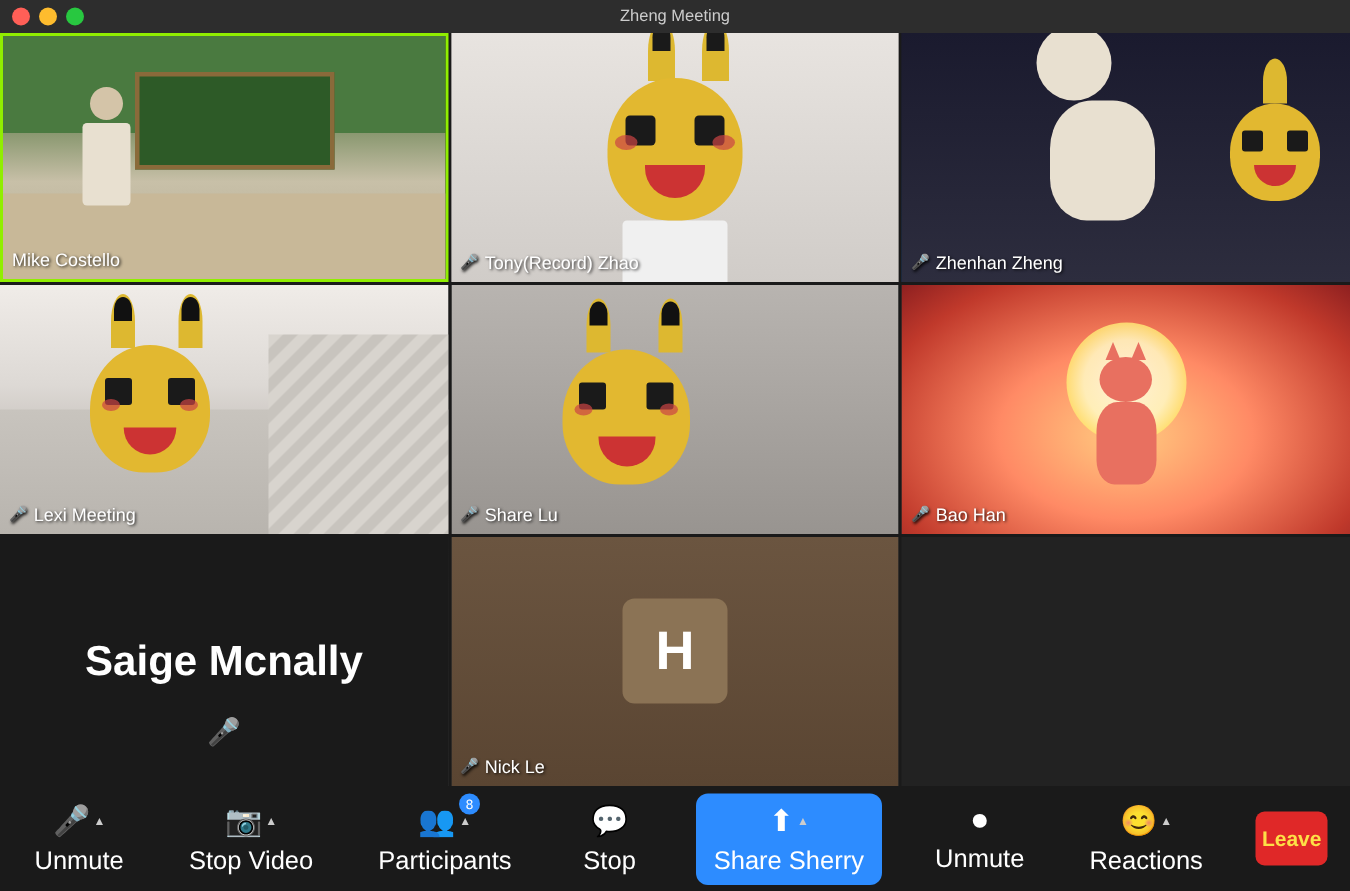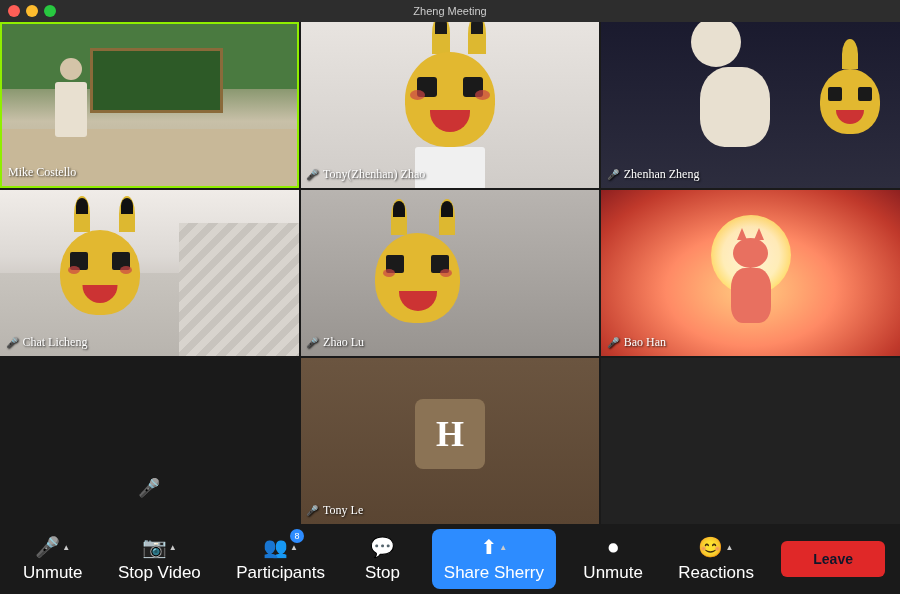--- a/index.html
+++ b/index.html
@@ -51,21 +51,20 @@
       position: absolute;
       top: 22px;
       left: 0;
       right: 0;
       bottom: 70px;
       display: grid;
       grid-template-columns: repeat(3, 1fr);
       grid-template-rows: repeat(3, 1fr);
       gap: 2px;
       background: #1a1a1a;
-      font-family: Liberation Serif, serif;
     }
 
     .video-cell {
       position: relative;
       background: #2a2a2a;
       overflow: hidden;
     }
 
     
     .cell-mike {
@@ -178,24 +177,24 @@
       background: #2d8cff;
       border-radius: 8px;
       padding: 6px 12px;
     }
     .share-screen-btn .ctrl-label {
       color: #fff;
     }
 
     .leave-btn {
       background: #e02828;
-      color: #0f172a;
+      color: #fde047;
       border: none;
       border-radius: 6px;
-      padding: 10px 32px;
+      padding: 10px 4px;
       font-size: 14px;
       font-weight: 600;
       cursor: pointer;
     }
 
     .chevron-up {
       font-size: 8px;
       color: #ccc;
       margin-left: 2px;
     }
@@ -369,21 +368,21 @@
           <div style="position:absolute;top:38px;right:5px;width:15px;height:10px;background:#cc4444;border-radius:50%;opacity:0.7;"></div>
 
           <div style="position:absolute;bottom:15px;left:50%;transform:translateX(-50%);width:40px;height:22px;background:#cc3333;border-radius:0 0 20px 20px;"></div>
         </div>
 
         <div style="width:70px;height:50px;background:#f0f0f0;margin:0 auto;border-radius:3px;"></div>
       </div>
     </div>
     <div class="participant-name">
       <span class="mic-icon-red">🎤</span>
-      <span>Tony(Zhenhan) Zhao</span>
+      <span>Tony(Record) Zhao</span>
     </div>
   </div>
 
   <div class="video-cell cell-sherry">
     <div class="sherry-bg"></div>
 
     <div style="position:absolute;top:15%;left:25%;width:80px;height:100px;">
       <div class="bear-head">
         
         
@@ -424,21 +423,21 @@
       <div style="width:80px;height:85px;background:#e2b830;border-radius:50% 50% 45% 45%;position:relative;overflow:hidden;">
         <div style="position:absolute;top:22px;left:10px;width:18px;height:18px;background:#1a1a1a;border-radius:2px;"></div>
         <div style="position:absolute;top:22px;right:10px;width:18px;height:18px;background:#1a1a1a;border-radius:2px;"></div>
         <div style="position:absolute;top:36px;left:8px;width:12px;height:8px;background:#cc4444;border-radius:50%;opacity:0.7;"></div>
         <div style="position:absolute;top:36px;right:8px;width:12px;height:8px;background:#cc4444;border-radius:50%;opacity:0.7;"></div>
         <div style="position:absolute;bottom:12px;left:50%;transform:translateX(-50%);width:35px;height:18px;background:#cc3333;border-radius:0 0 18px 18px;"></div>
       </div>
     </div>
     <div class="participant-name">
       <span class="mic-icon-red">🎤</span>
-      <span>Chat Licheng</span>
+      <span>Lexi Meeting</span>
     </div>
   </div>
 
   <div class="video-cell">
     <div class="frank-bg"></div>
 
     <div style="position:absolute;bottom:20%;left:25%;width:95px;">
       <div style="display:flex;justify-content:space-around;margin-bottom:-2px;">
         <div style="width:16px;height:36px;background:#ddb830;border-radius:50% 50% 0 0;position:relative;">
           <div style="position:absolute;top:2px;left:2px;width:12px;height:16px;background:#111;border-radius:50% 50% 0 0;"></div>
@@ -450,21 +449,21 @@
       <div style="width:85px;height:90px;background:#e2b830;border-radius:50% 50% 45% 45%;position:relative;overflow:hidden;">
         <div style="position:absolute;top:22px;left:11px;width:18px;height:18px;background:#1a1a1a;border-radius:2px;"></div>
         <div style="position:absolute;top:22px;right:11px;width:18px;height:18px;background:#1a1a1a;border-radius:2px;"></div>
         <div style="position:absolute;top:36px;left:8px;width:12px;height:8px;background:#cc4444;border-radius:50%;opacity:0.7;"></div>
         <div style="position:absolute;top:36px;right:8px;width:12px;height:8px;background:#cc4444;border-radius:50%;opacity:0.7;"></div>
         <div style="position:absolute;bottom:12px;left:50%;transform:translateX(-50%);width:38px;height:20px;background:#cc3333;border-radius:0 0 20px 20px;"></div>
       </div>
     </div>
     <div class="participant-name">
       <span class="mic-icon-red">🎤</span>
-      <span>Zhao Lu</span>
+      <span>Share Lu</span>
     </div>
   </div>
 
   <div class="video-cell">
     <div class="sunset-bg"></div>
     <div class="sun-circle"></div>
 
     <div style="position:absolute;bottom:20%;left:50%;transform:translateX(-50%);">
       <div style="width:35px;height:30px;background:#e87060;border-radius:50%;position:relative;margin:0 auto;">
         <div style="position:absolute;top:-10px;left:4px;width:0;height:0;border-left:5px solid transparent;border-right:5px solid transparent;border-bottom:12px solid #e87060;"></div>
@@ -473,34 +472,35 @@
       <div style="width:40px;height:55px;background:#e87060;border-radius:35% 35% 30% 30%;margin:0 auto;"></div>
     </div>
     <div class="participant-name">
       <span class="mic-icon-red">🎤</span>
       <span>Bao Han</span>
     </div>
   </div>
 
   <div class="video-cell cell-saige">
     <div style="position:absolute;inset:0;background:#1a1a1a;"></div>
+    <div class="saige-name-display">Saige Mcnally</div>
 
     <div class="mute-overlay">🎤</div>
     <div class="participant-name" style="bottom:6px;left:50%;transform:translateX(-50%);white-space:nowrap;">
     </div>
   </div>
 
   <div class="video-cell">
     <div style="position:absolute;inset:0;background:linear-gradient(180deg,#6b5540,#5a4532);"></div>
     <div class="nick-avatar">
       <span>H</span>
     </div>
     <div class="participant-name">
       <span class="mic-icon-red">🎤</span>
-      <span>Tony Le</span>
+      <span>Nick Le</span>
     </div>
   </div>
 
   <div class="video-cell cell-hidden">
   </div>
 
 </div>
 
 <div class="control-bar">
 

